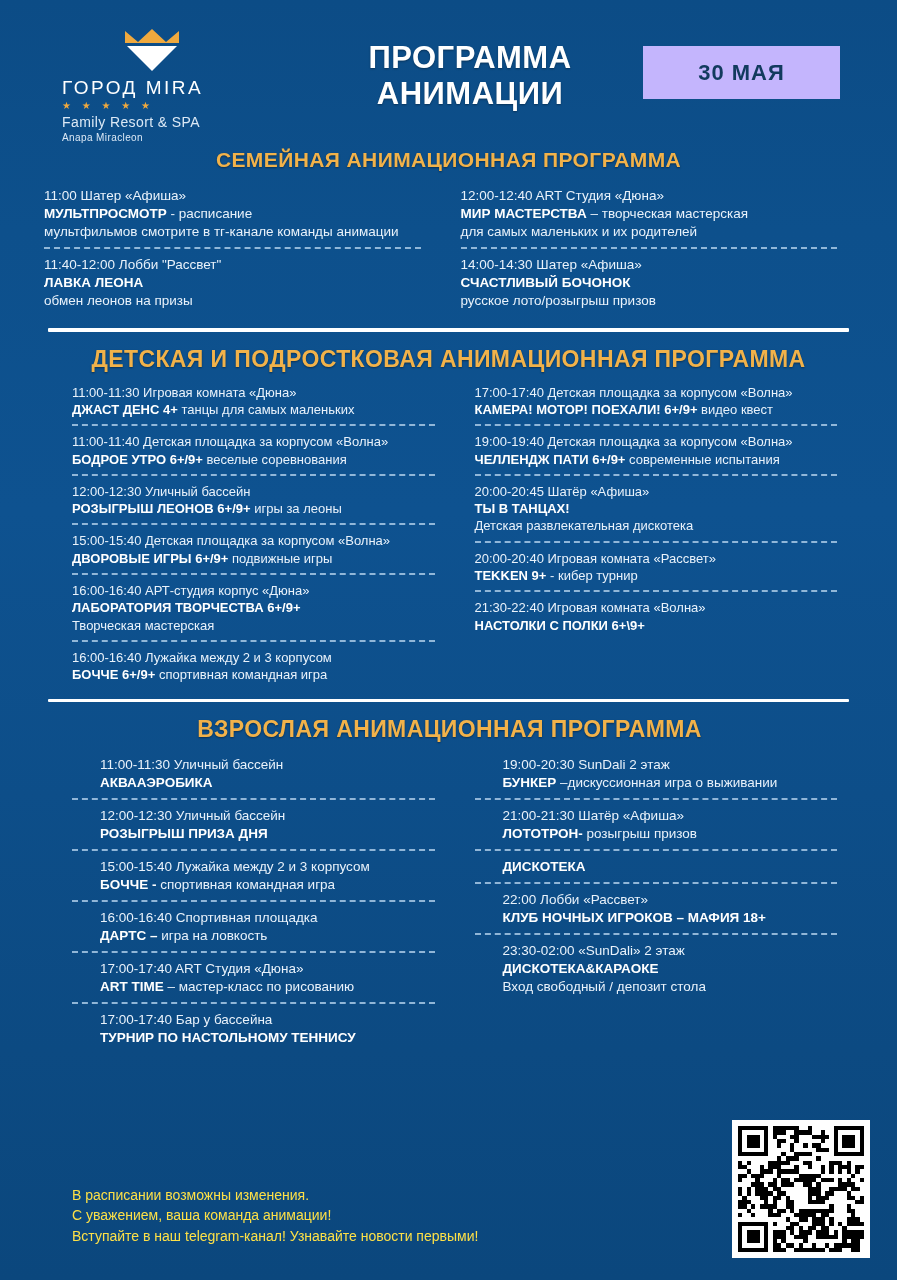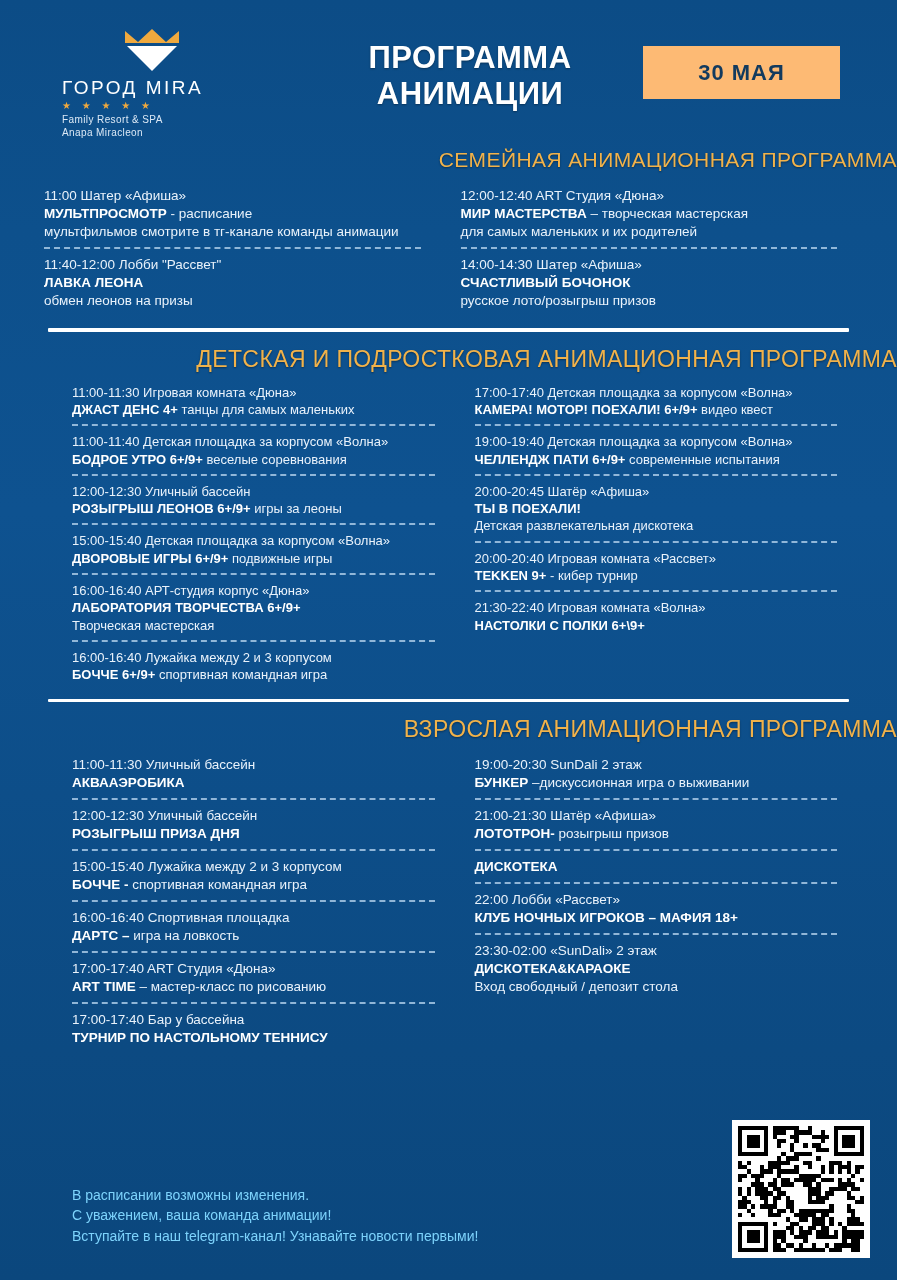--- a/index.html
+++ b/index.html
@@ -56,21 +56,21 @@
     color: #ffffff;
     line-height: 1;
   }
   .logo-stars {
     color: #efa93e;
     font-size: 10px;
     letter-spacing: 4px;
     margin-top: 3px;
   }
   .logo-sub {
-    font-size: 10px;
+    font-size: 14px;
     color: #dce9f6;
     margin-top: 3px;
     letter-spacing: .4px;
   }
   .logo-sub2 {
     font-size: 10px;
     color: #dce9f6;
     margin-top: 2px;
     letter-spacing: .4px;
   }
@@ -87,35 +87,35 @@
     line-height: 1.15;
     letter-spacing: .5px;
     text-shadow: 0 1px 2px rgba(0,0,0,.35);
   }
   .date-badge {
     position: absolute;
     right: 57px;
     top: 46px;
     width: 197px;
     height: 53px;
-    background: #fdba74;
+    background: #c4b5fd;
     color: #123a5e;
     font-size: 22px;
     font-weight: bold;
     display: flex;
     align-items: center;
     justify-content: center;
     letter-spacing: 1px;
   }
 
   
   .sec-title {
-    text-align: right;
+    text-align: center;
     color: #f1b24a;
-    font-weight: normal;
+    font-weight: bold;
     letter-spacing: .4px;
     text-shadow: 0 1px 2px rgba(0,0,0,.4);
   }
   .sec-title.family  { font-size: 21px; margin: 0 0 6px 0; }
   .sec-title.kids    { font-size: 23px; padding: 14px 0 8px 0; }
   .sec-title.adult   { font-size: 23px; padding: 14px 0 10px 2px; }
 
   
   .hrule {
     height: 4px;
@@ -147,32 +147,32 @@
   .dashed {
     border-top: 2px dashed #a9c9e6;
     margin: 6px 0 6px 0;
     height: 0;
     opacity: .85;
   }
 
   
   .family-body .item .line { font-size: 13.5px; line-height: 1.33; }
   .kids-body .item .line   { font-size: 13px; line-height: 1.33; }
-  .adult-body .item .line  { font-size: 13.5px; line-height: 1.33; }
+  .adult-body .item .line  { font-size: 13.5px; line-height: 1.33; margin-left: 28px; }
 
   .block-family { padding-top: 8px; padding-left: 44px; }
   .block-kids   { padding-top: 2px; }
   .block-adult  { padding-top: 2px; }
 
   
   .footer {
     position: absolute;
     left: 72px;
     bottom: 34px;
-    color: #7dd3fc;
+    color: #fde047;
     font-size: 14px;
     line-height: 1.45;
     z-index: 2;
   }
   .qr {
     position: absolute;
     right: 27px;
     bottom: 22px;
     width: 138px;
     height: 138px;
@@ -287,21 +287,21 @@
             <div class="line"><span class="bold">КАМЕРА! МОТОР! ПОЕХАЛИ! 6+/9+</span><span>  видео квест</span></div>
           </div>
           <div class="dashed"></div>
           <div class="item">
             <div class="line">19:00-19:40 Детская площадка за корпусом «Волна»</div>
             <div class="line"><span class="bold">ЧЕЛЛЕНДЖ ПАТИ 6+/9+</span><span> современные испытания</span></div>
           </div>
           <div class="dashed"></div>
           <div class="item">
             <div class="line">20:00-20:45 Шатёр «Афиша»</div>
-            <div class="line"><span class="bold">ТЫ В ПОЕХАЛИ!</span></div>
+            <div class="line"><span class="bold">ТЫ В ТАНЦАХ!</span></div>
             <div class="line">Детская развлекательная дискотека</div>
           </div>
           <div class="dashed"></div>
           <div class="item">
             <div class="line">20:00-20:40 Игровая комната «Рассвет»</div>
             <div class="line"><span class="bold">TEKKEN 9+</span><span> - кибер турнир</span></div>
           </div>
           <div class="dashed"></div>
           <div class="item">
             <div class="line">21:30-22:40 Игровая комната «Волна»</div>

